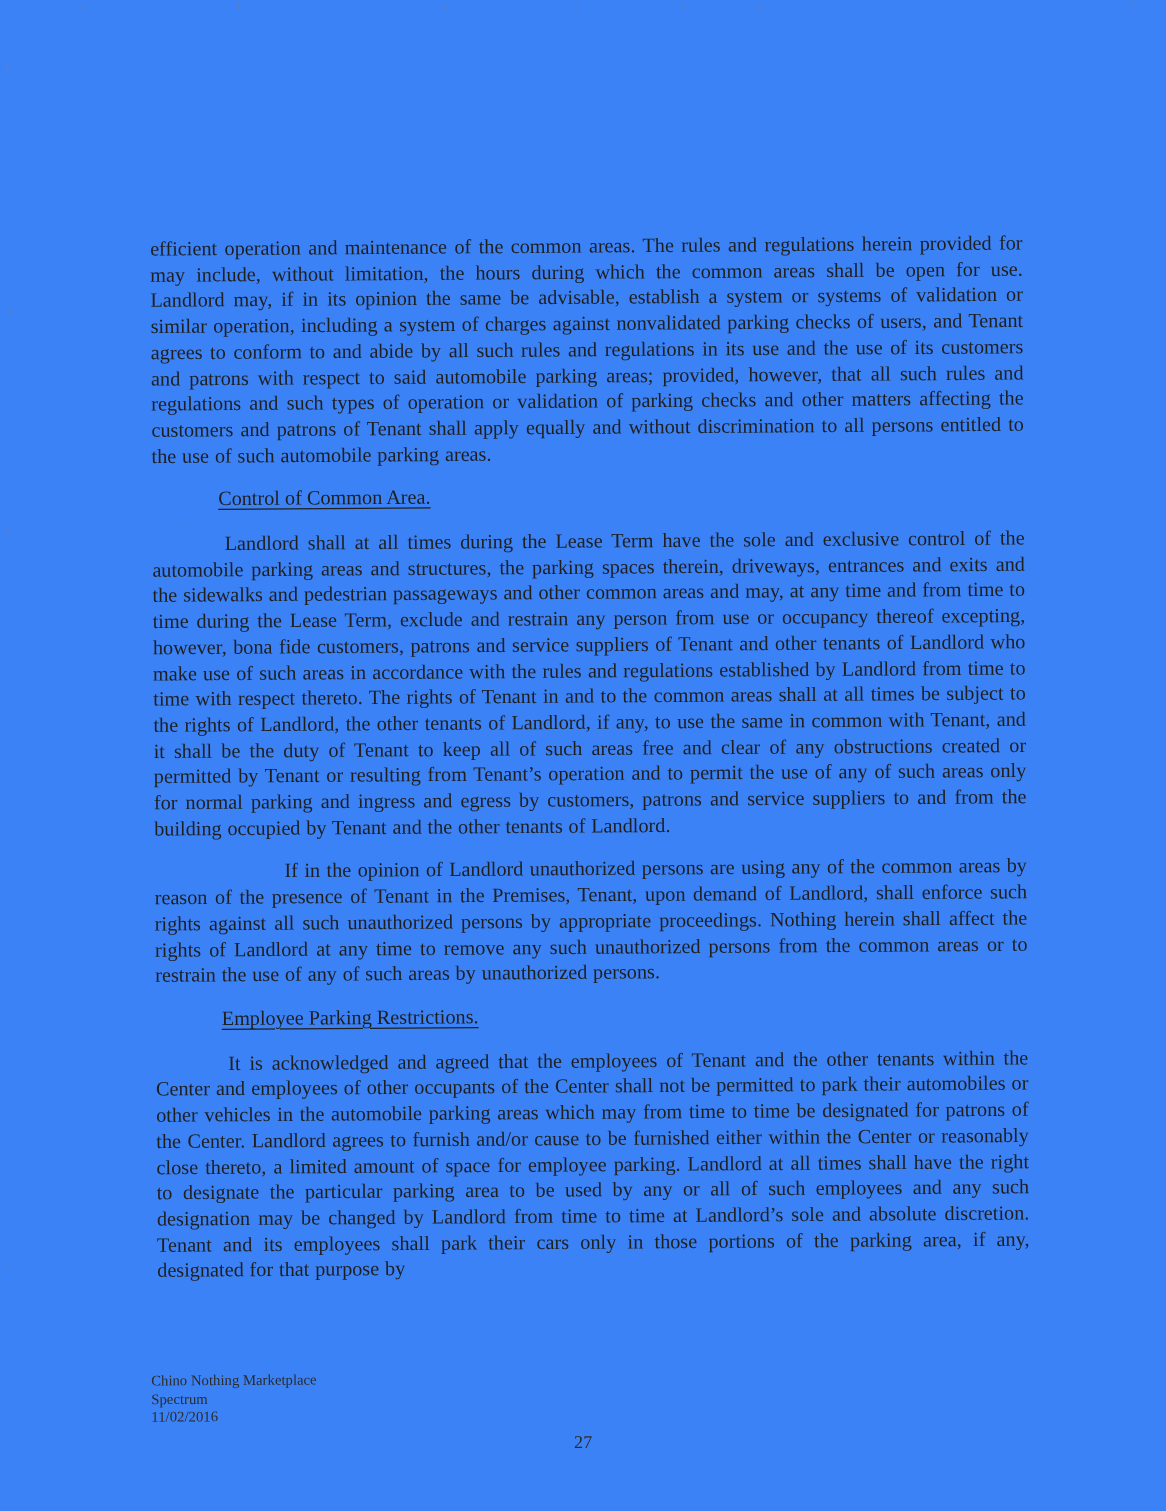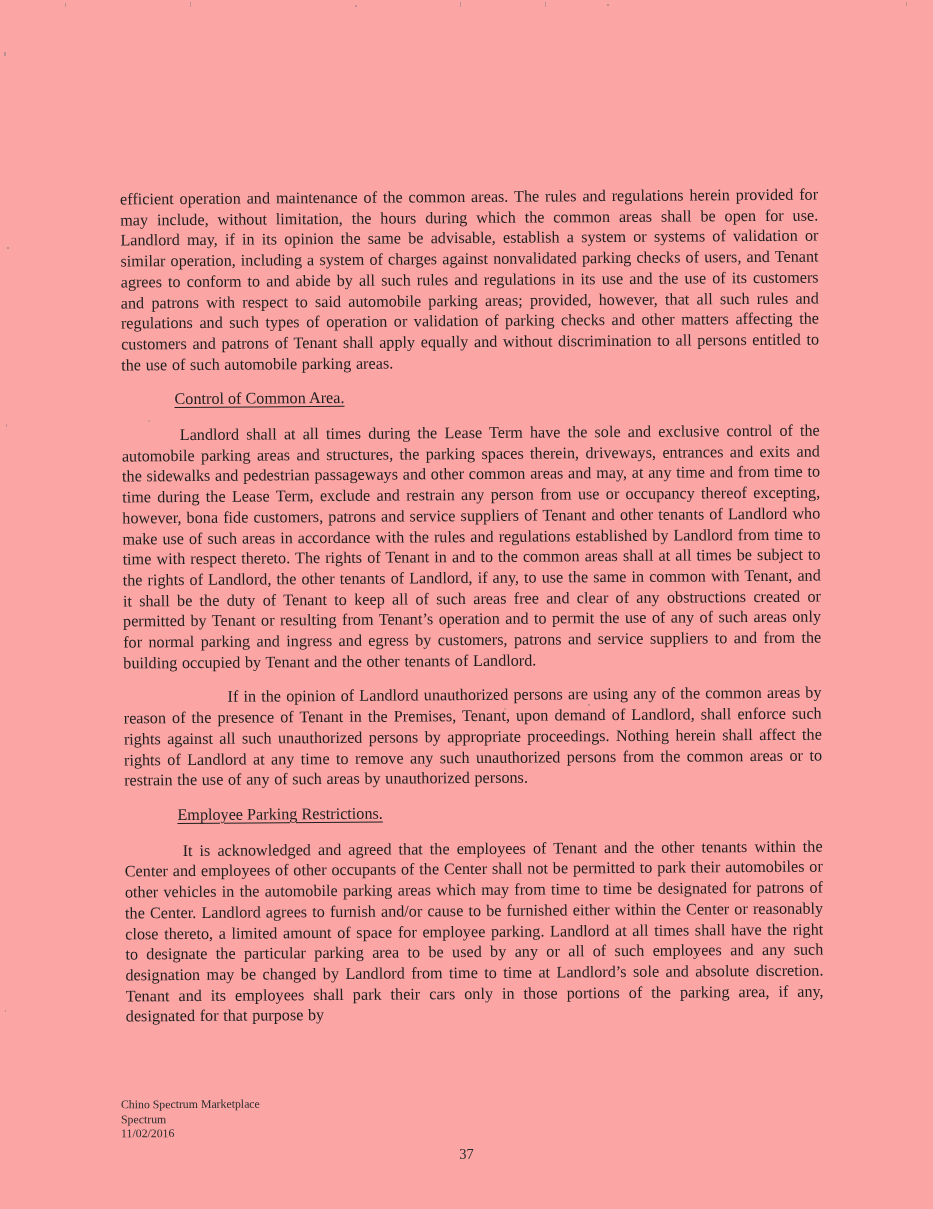--- a/index.html
+++ b/index.html
@@ -4,21 +4,21 @@
 <style>
   html, body { margin: 0; padding: 0; }
   body {
     width: 933px; height: 1209px;
     background: #ffffff;
     font-family: "Liberation Serif", "DejaVu Serif", serif;
   }
   .sheet {
     position: relative;
     width: 933px; height: 1209px;
-    background: #fca5a5;
+    background: #3b82f6;
     overflow: hidden;
     color: #1f1f1f;
   }
   .text-block {
     position: absolute;
     left: 120px; top: 187px; width: 698px;
     transform: rotate(-0.4deg);
     transform-origin: 50% 0;
   }
   .para {
@@ -95,20 +95,20 @@
 
     <div class="heading">
       <span class="hd">Employee Parking Restrictions.</span>
     </div>
 
     <p class="para indent1">It is acknowledged and agreed that the employees of Tenant and the other tenants within the Center and employees of other occupants of the Center shall not be permitted to park their automobiles or other vehicles in the automobile parking areas which may from time to time be designated for patrons of the Center. Landlord agrees to furnish and/or cause to be furnished either within the Center or reasonably close thereto, a limited amount of space for employee parking. Landlord at all times shall have the right to designate the particular parking area to be used by any or all of such employees and any such designation may be changed by Landlord from time to time at Landlord’s sole and absolute discretion. Tenant and its employees shall park their cars only in those portions of the parking area, if any, designated for that purpose by</p>
 
   </div>
 
   <div class="footer">
-    <div class="fline">Chino Spectrum Marketplace</div>
+    <div class="fline">Chino Nothing Marketplace</div>
     <div class="fline">Spectrum</div>
     <div class="fline">11/02/2016</div>
   </div>
 
-  <div class="page-number">37</div>
+  <div class="page-number">27</div>
 
 </div>
 
 </body></html>

